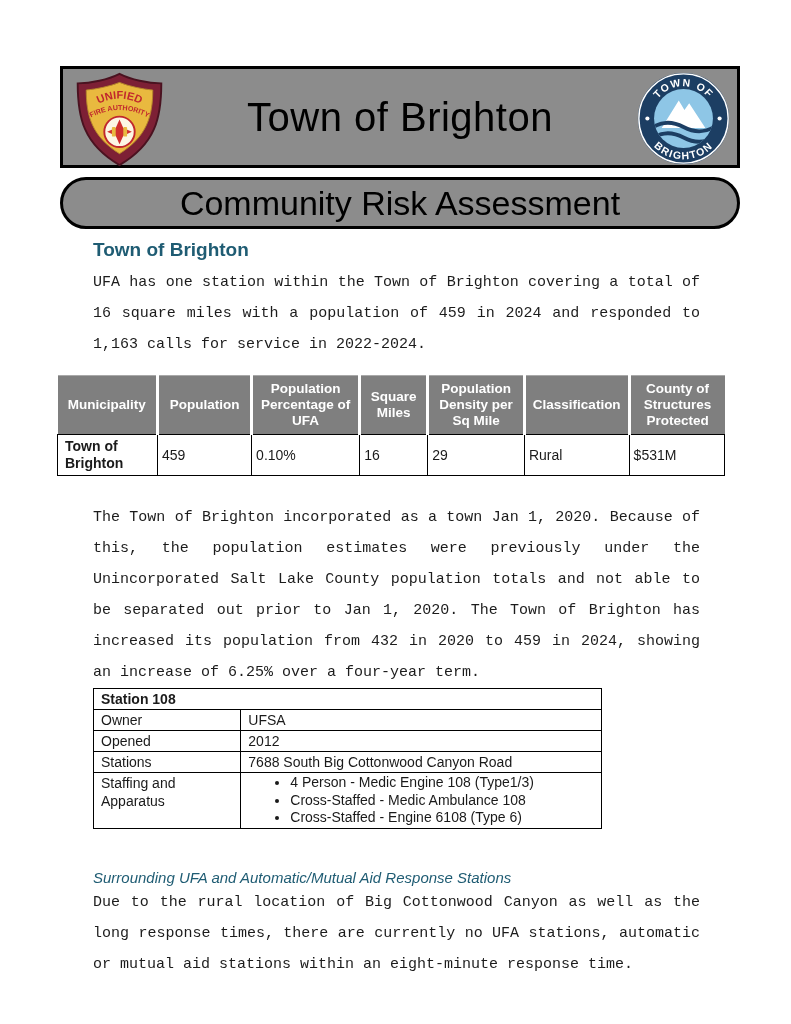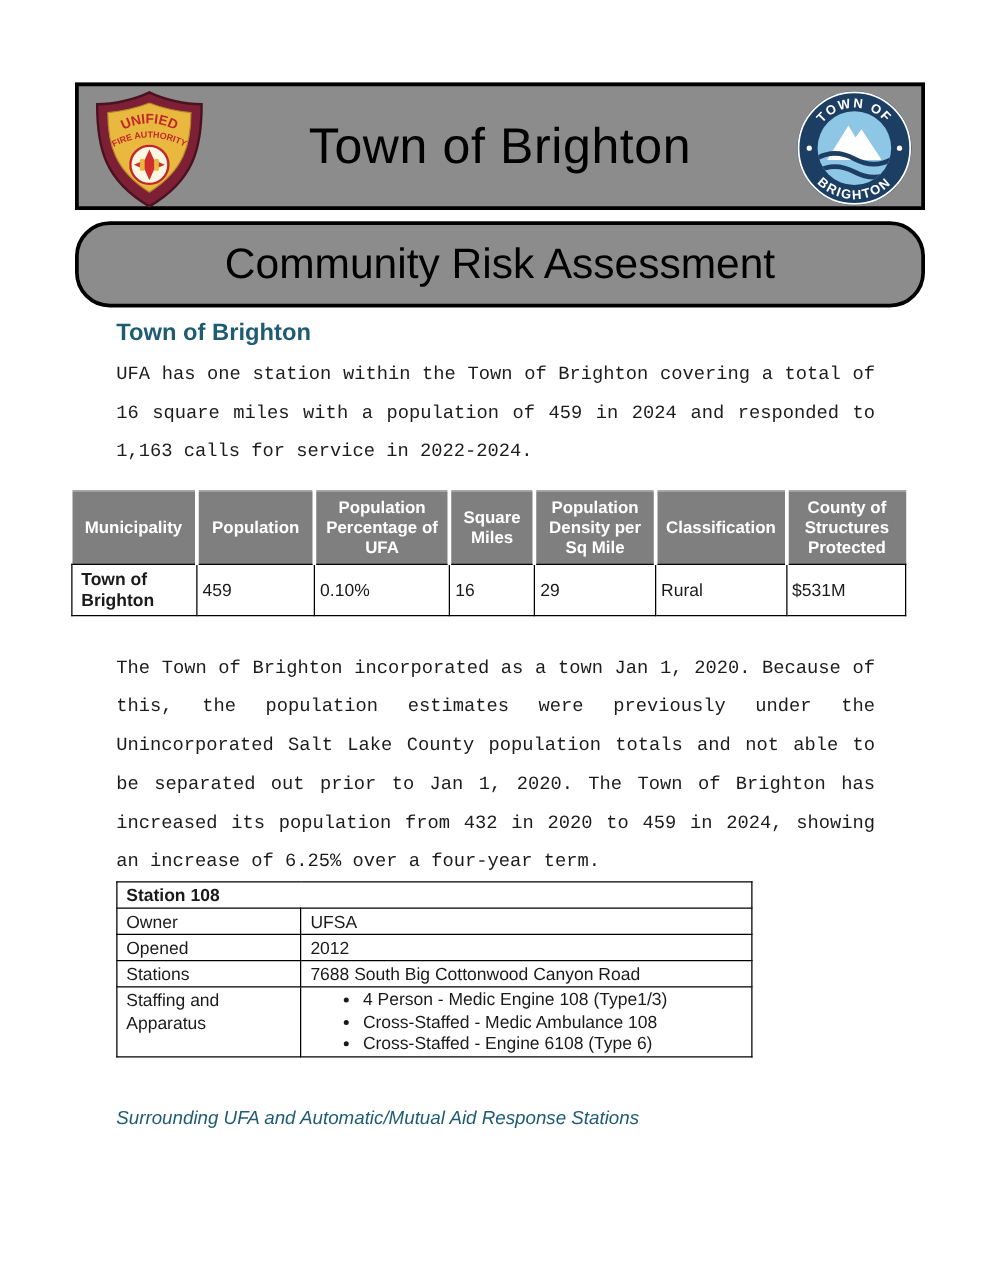--- a/index.html
+++ b/index.html
@@ -14,21 +14,21 @@
   .page { width: 791px; height: 1024px; background: #fff; }
 
   
   .banner {
     margin-left: 60px; width: 680px;
     background: #8c8c8c;
     border: 3px solid #000;
     display: flex; align-items: center; justify-content: center;
   }
   .banner-main { margin-top: 66px; height: 102px; position: relative; }
-  .banner-sub  { margin-top: 9px;  height: 69px; border-radius: 28px; }
+  .banner-sub  { margin-top: 9px;  height: 52px; border-radius: 28px; }
   .banner-title {
     font-size: 40px; color: #000; letter-spacing: 0.5px;
   }
   .banner-sub-title { font-size: 34px; color: #000; }
   .logo { position: absolute; top: 3px; }
   .logo-left { left: 8px; }
   .logo-right { right: 6px; top: 2px; }
 
   
   .content { padding: 0 91px 0 93px; }
@@ -227,15 +227,16 @@
               <li>4 Person - Medic Engine 108 (Type1/3)</li>
               <li>Cross-Staffed - Medic Ambulance 108</li>
               <li>Cross-Staffed - Engine 6108 (Type 6)</li>
             </ul>
           </td>
         </tr>
       </tbody>
     </table>
 
     <h3 class="sub-heading surround-heading">Surrounding UFA and Automatic/Mutual Aid Response Stations</h3>
+    <p class="body-para">Due to the rural location of Big Cottonwood Canyon as well as the long response times, there are currently no UFA stations, automatic or mutual aid stations within an eight-minute response time.</p>
   </div>
 
 </div>
 
 </body></html>

